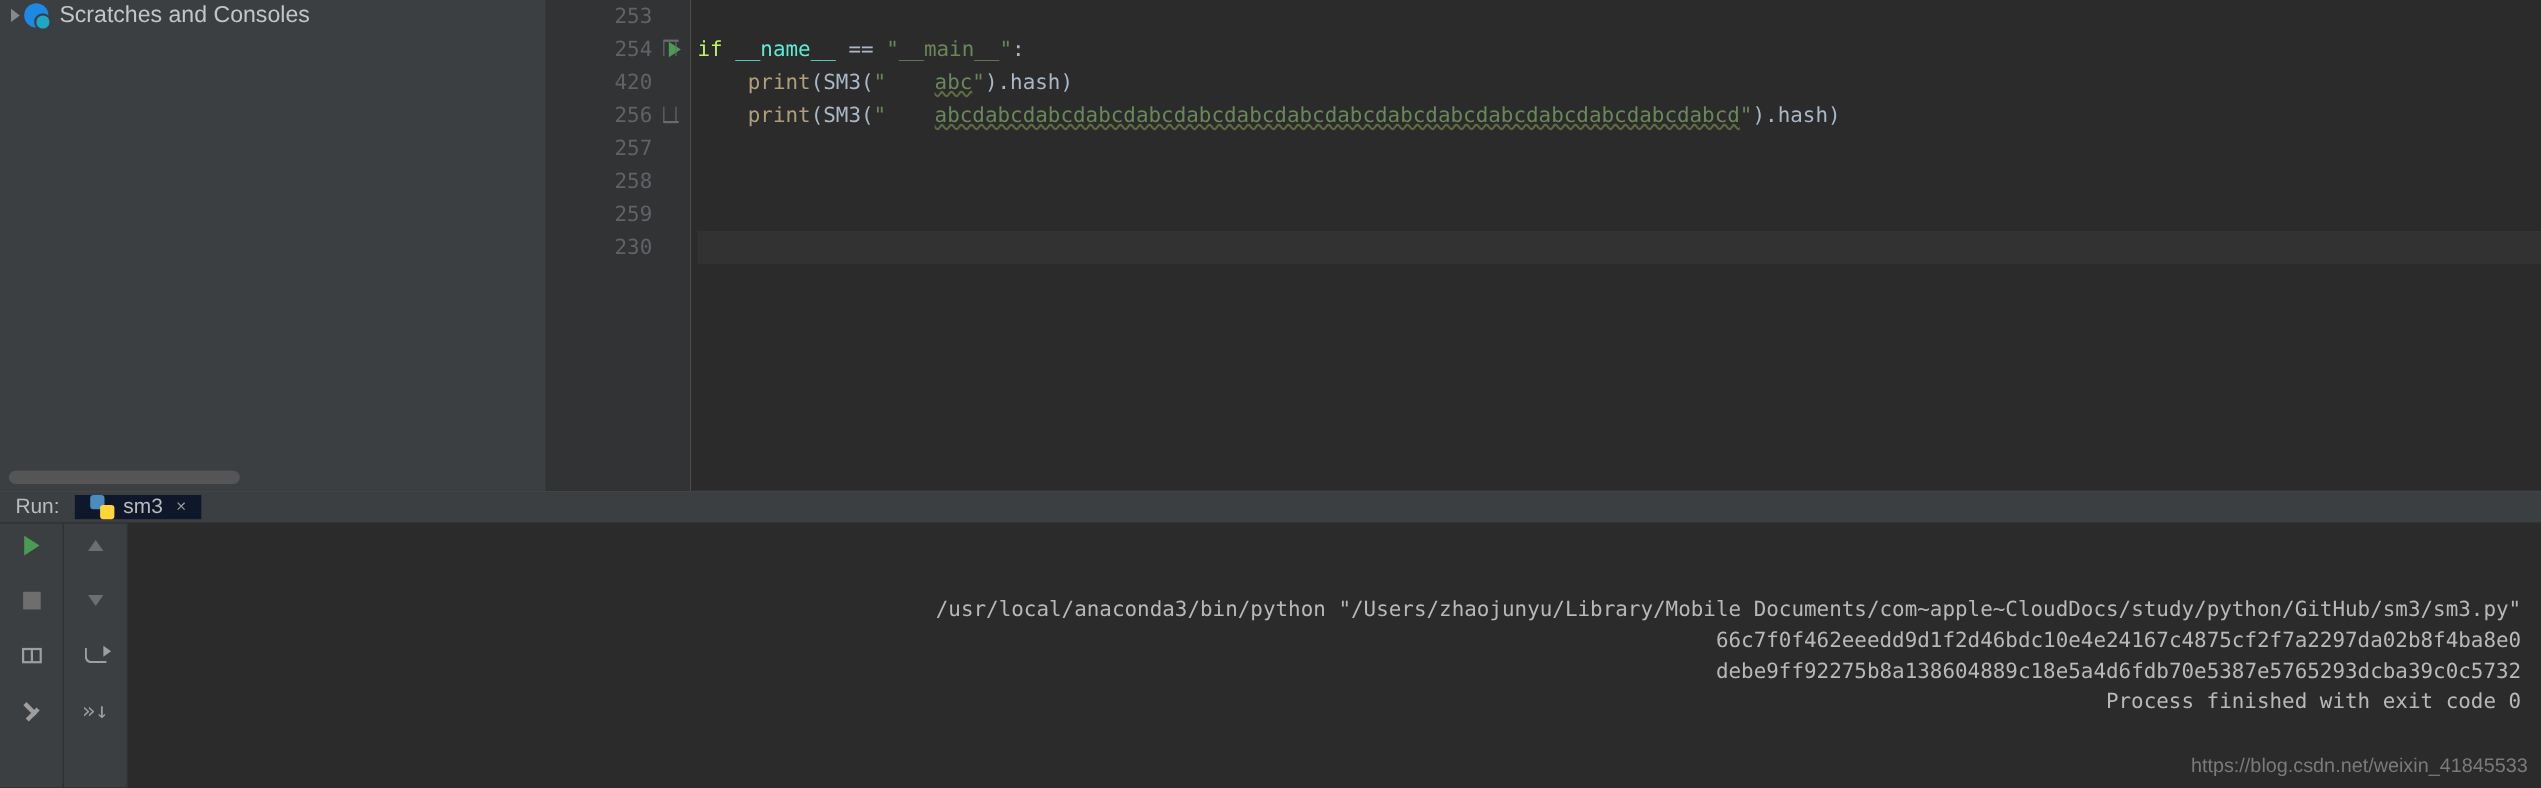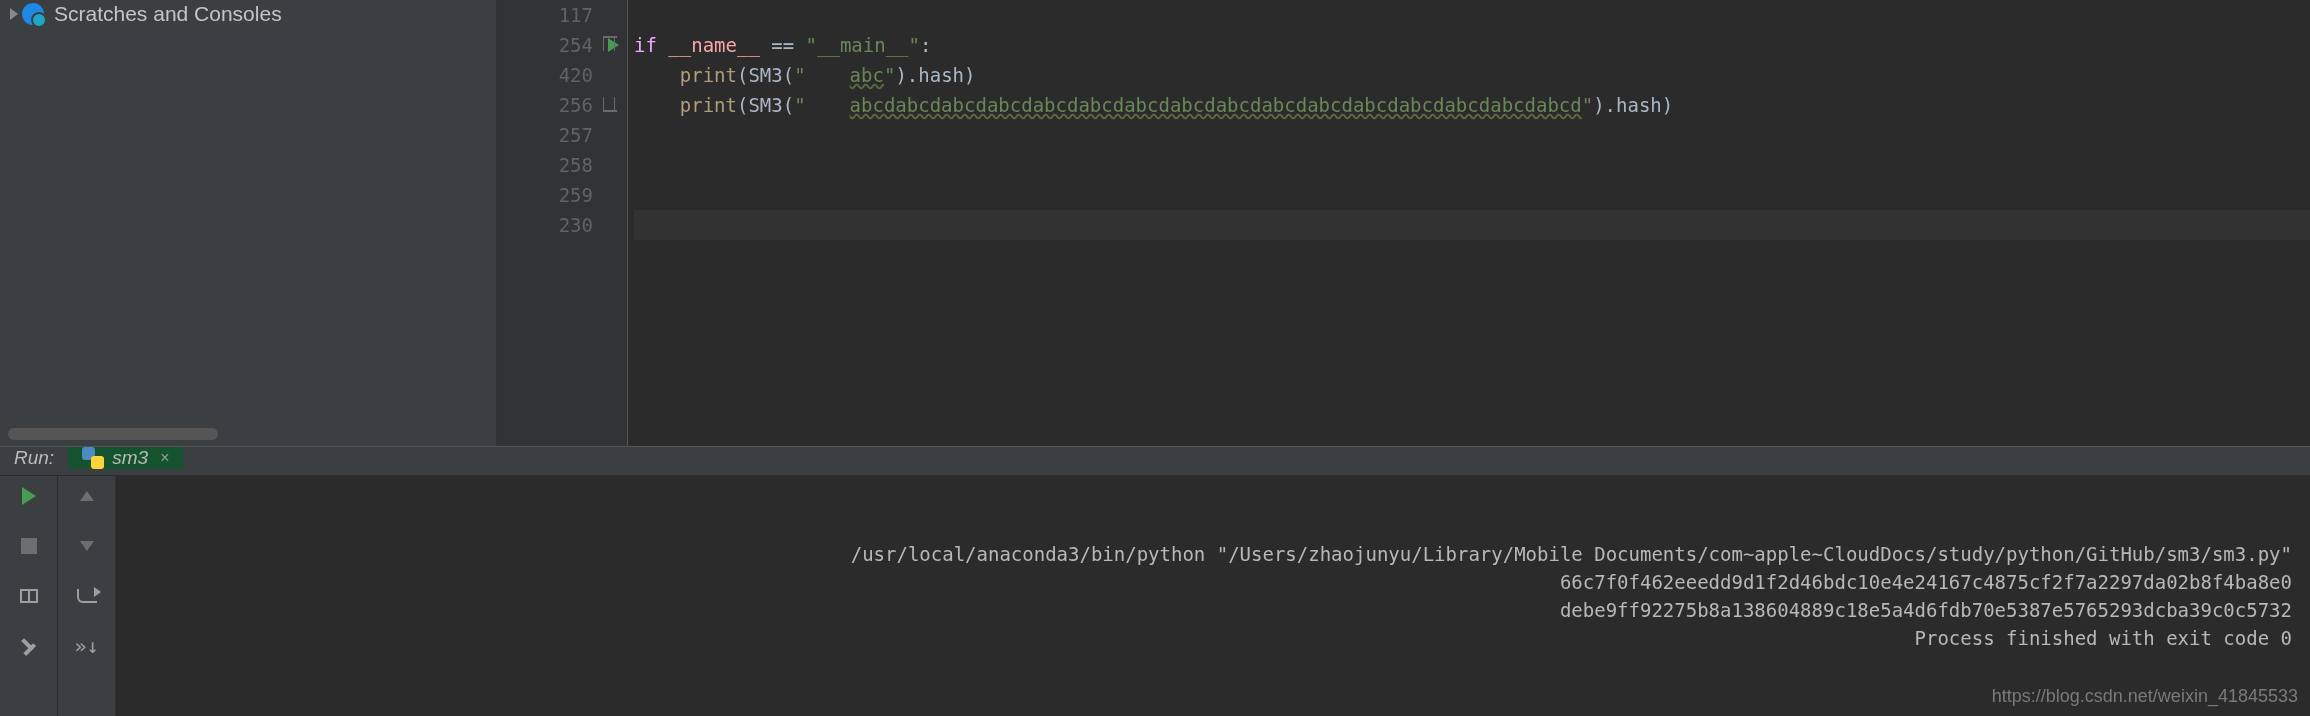--- a/index.html
+++ b/index.html
@@ -124,51 +124,50 @@
   .code-area {
     flex: 1;
     font-size: 19px;
     line-height: 30px;
     white-space: pre;
     border-left: 1px solid #555;
     padding-left: 6px;
   }
   .code-line { height: 30px; }
   .code-line.current { background: #323232; }
-  .kw { color: #f0abfc; }
-  .builtin { color: #fca5a5; }
+  .kw { color: #bef264; }
+  .builtin { color: #5eead4; }
   .call { color: #b09d79; }
   .str { color: #6a8759; }
   .underl { text-decoration: underline wavy #5e6b42; margin-left: 44px; }
 
   .run-panel {
     height: 270px;
     display: flex;
     flex-direction: column;
     background: #2b2b2b;
     border-top: 1px solid #555;
   }
   .run-tabbar {
     height: 38px;
     background: #3c3f41;
     display: flex;
-    align-items: flex-start;
+    align-items: center;
     font-family: -apple-system, 'Segoe UI', sans-serif;
     font-size: 19px;
     color: #bbb;
     border-bottom: 1px solid #2b2b2b;
-    font-style: italic;
   }
   .run-label {
     display: flex;
     align-items: center;
     padding: 0 14px;
   }
   .run-tab {
-    background: #14532d;
+    background: #0f172a;
     display: flex;
     align-items: center;
     padding: 0 14px;
     gap: 8px;
   }
   .py-icon {
     width: 22px; height: 22px;
     position: relative;
   }
   .py-icon::before, .py-icon::after {
@@ -239,21 +238,21 @@
     <div class="tree-row">
       <span class="tree-arrow"></span>
       <span class="badge-icon"></span>
       <span>Scratches and Consoles</span>
     </div>
     <div class="scrollbar"></div>
   </div>
 
   <div class="editor-pane">
     <div class="gutter" id="gutter">
-        <div class="gutter-line">117</div>
+        <div class="gutter-line">253</div>
         <div class="gutter-line">254<span class="run-mark"></span><span class="fold-mark open"></span></div>
         <div class="gutter-line">420</div>
         <div class="gutter-line">256<span class="fold-mark close"></span></div>
         <div class="gutter-line">257</div>
         <div class="gutter-line">258</div>
         <div class="gutter-line">259</div>
         <div class="gutter-line">230</div>
       </div>
     <div class="code-area" id="code"><div class="code-line"><span></span></div><div class="code-line"><span class="kw">if </span><span class="builtin">__name__</span><span> == </span><span class="str">"__main__"</span><span>:</span></div><div class="code-line"><span class="call">    print</span><span>(SM3(</span><span class="str">"</span><span class="str underl">abc</span><span class="str">"</span><span>).hash)</span></div><div class="code-line"><span class="call">    print</span><span>(SM3(</span><span class="str">"</span><span class="str underl">abcdabcdabcdabcdabcdabcdabcdabcdabcdabcdabcdabcdabcdabcdabcdabcd</span><span class="str">"</span><span>).hash)</span></div><div class="code-line"><span></span></div><div class="code-line"><span></span></div><div class="code-line"><span></span></div><div class="code-line current"><span></span></div></div>
   </div>

